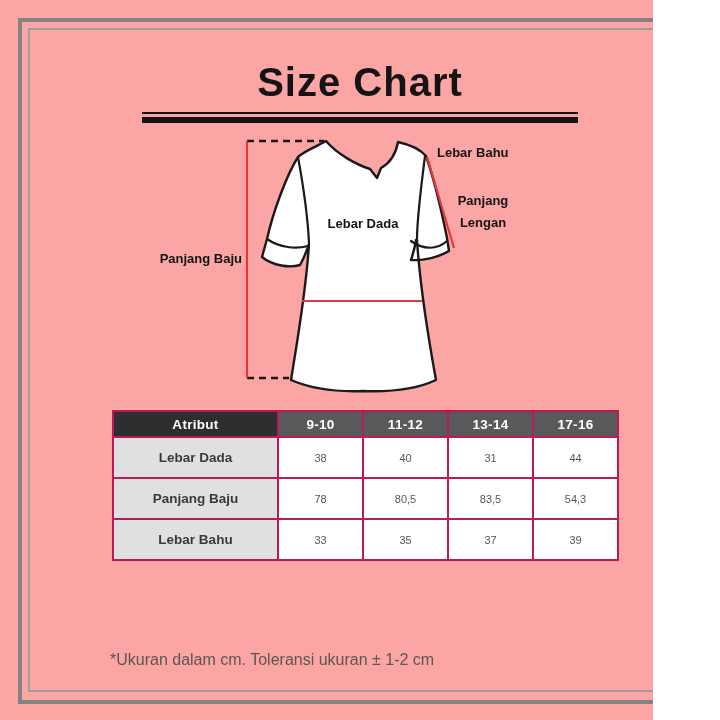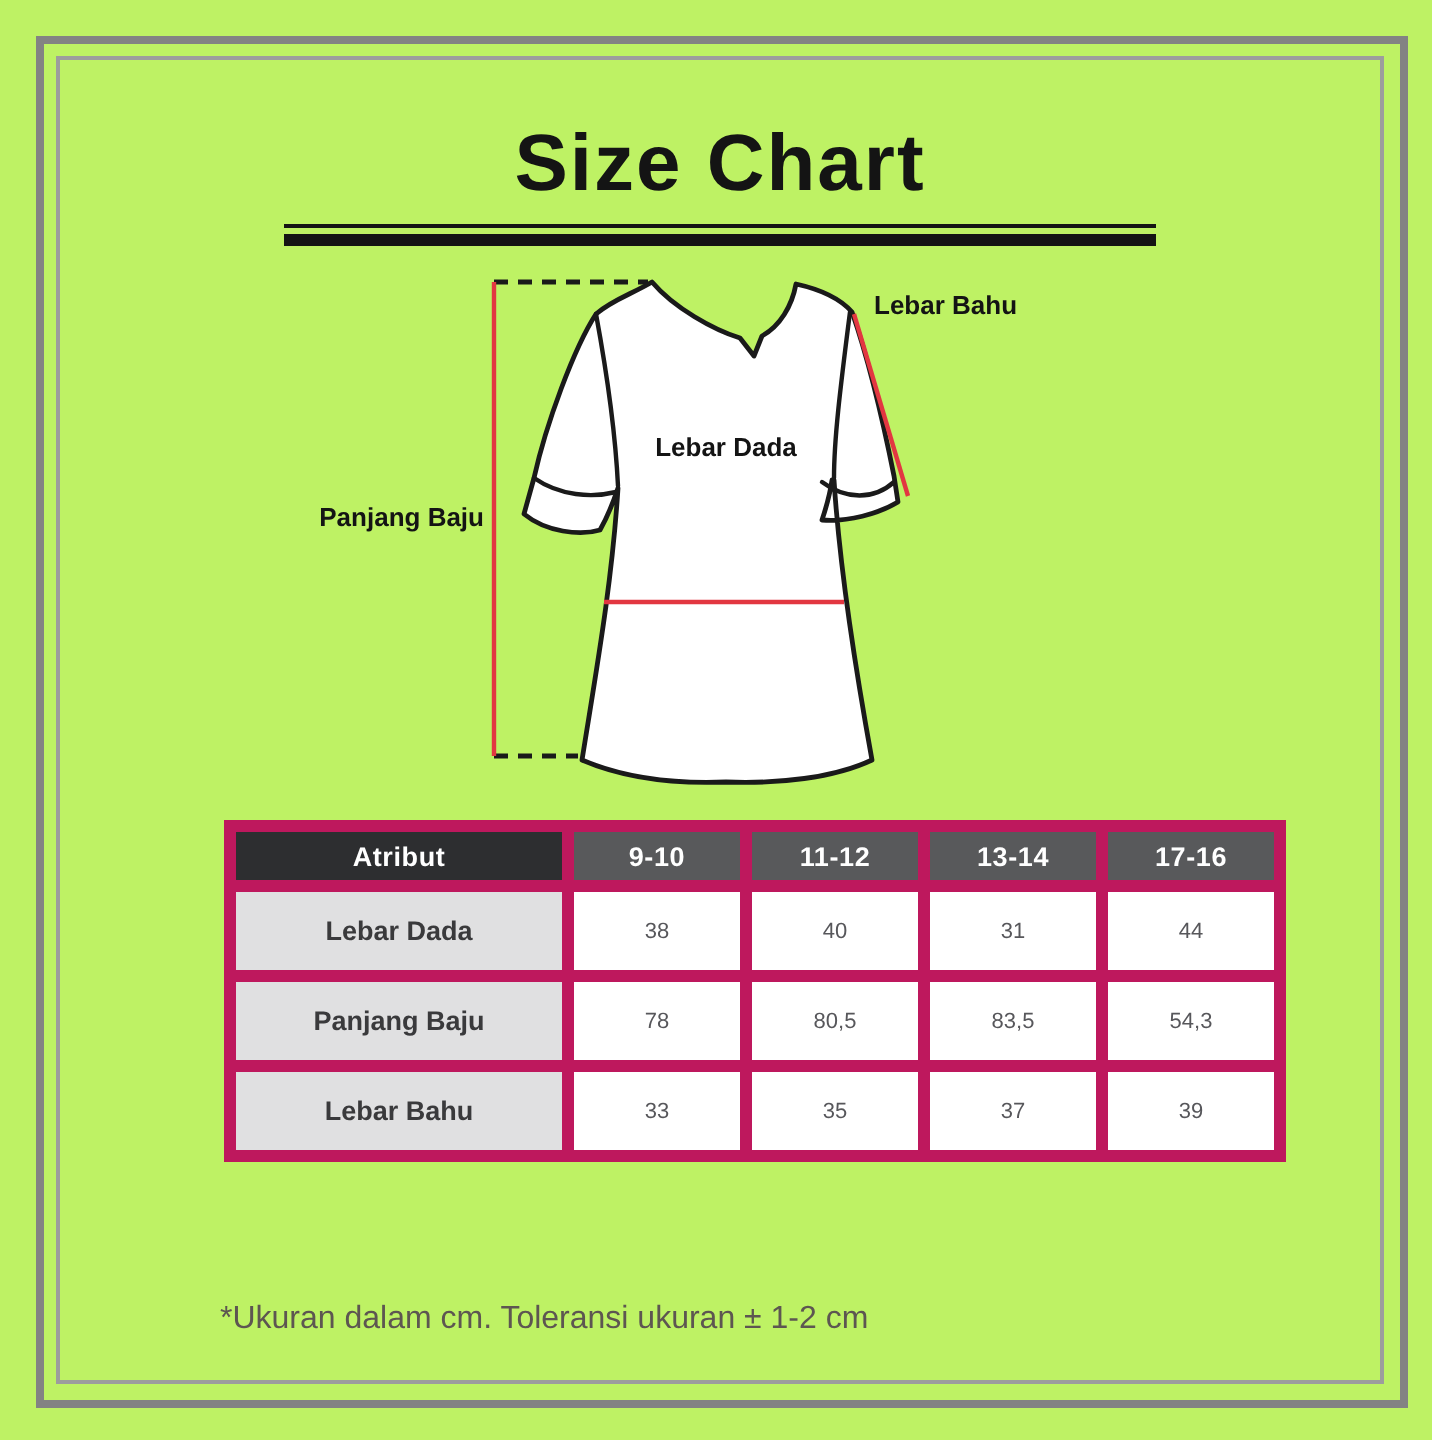--- a/index.html
+++ b/index.html
@@ -3,23 +3,23 @@
 <meta charset="utf-8">
 <style>
   html, body {
     margin: 0;
     padding: 0;
     background: #ffffff;
     font-family: "Liberation Sans", sans-serif;
   }
   #canvas {
     position: relative;
-    width: 716px;
+    width: 653px;
     height: 720px;
-    background: #bef264;
+    background: #fca5a5;
     overflow: hidden;
   }
   .frame-outer {
     position: absolute;
     left: 18px; top: 18px;
     width: 686px; height: 686px;
     border: 4px solid #838383;
     box-sizing: border-box;
   }
   .frame-inner {
@@ -69,21 +69,21 @@
   #lbl-lebar-dada   { left: 322px; top: 216px; width: 82px; text-align: center; }
 
   table.size-table {
     position: absolute;
     left: 112px; top: 410px;
     width: 498px;
     border-collapse: collapse;
     table-layout: fixed;
   }
   .size-table th, .size-table td {
-    border: 6px solid #be185d;
+    border: 2px solid #be185d;
     text-align: center;
     vertical-align: middle;
     padding: 0;
   }
   .size-table thead th {
     height: 24px;
     color: #ffffff;
     font-size: 13.5px;
     font-weight: bold;
     letter-spacing: 0.3px;
@@ -149,20 +149,24 @@
     <path d="M411,241 C423,250 437,250 447,241" fill="none" stroke="#1a1a1a" stroke-width="2.2" stroke-linecap="round"></path>
     <line x1="247" y1="141" x2="324" y2="141" stroke="#1a1a1a" stroke-width="2.4" stroke-dasharray="7 5"></line>
     <line x1="247" y1="378" x2="289" y2="378" stroke="#1a1a1a" stroke-width="2.4" stroke-dasharray="7 5"></line>
     <line x1="247" y1="141" x2="247" y2="378" stroke="#e23741" stroke-width="2.2"></line>
     <line x1="427" y1="157" x2="454" y2="248" stroke="#e23741" stroke-width="2.2"></line>
     <line x1="302" y1="301" x2="422" y2="301" stroke="#e23741" stroke-width="2.2"></line>
   </svg>
 
   <div class="diagram-label" id="lbl-panjang-baju">Panjang Baju</div>
   <div class="diagram-label" id="lbl-lebar-bahu">Lebar Bahu</div>
+  <div class="diagram-label" id="lbl-panjang-lengan">
+    <span>Panjang</span><br>
+    <span>Lengan</span>
+  </div>
   <div class="diagram-label" id="lbl-lebar-dada">Lebar Dada</div>
 
   <table class="size-table">
     <thead>
       <tr>
         <th class="attr-head">Atribut</th>
         <th class="size-head">9-10</th>
         <th class="size-head">11-12</th>
         <th class="size-head">13-14</th>
         <th class="size-head">17-16</th>

